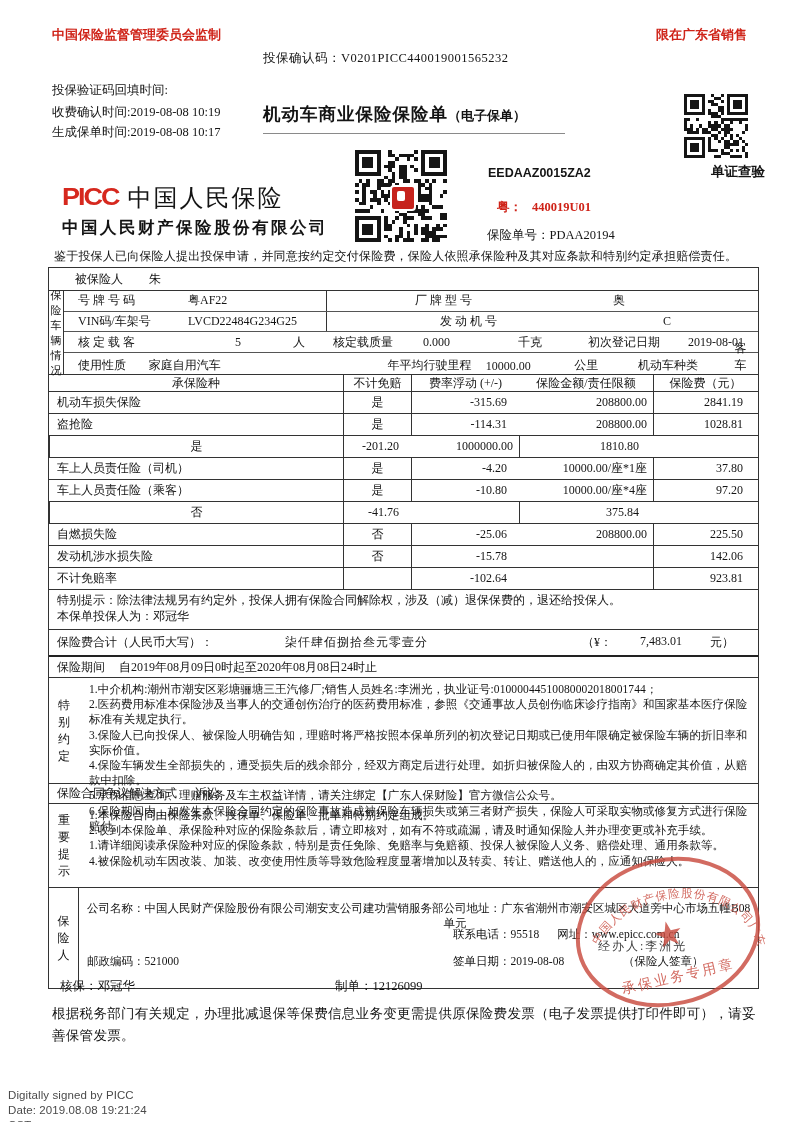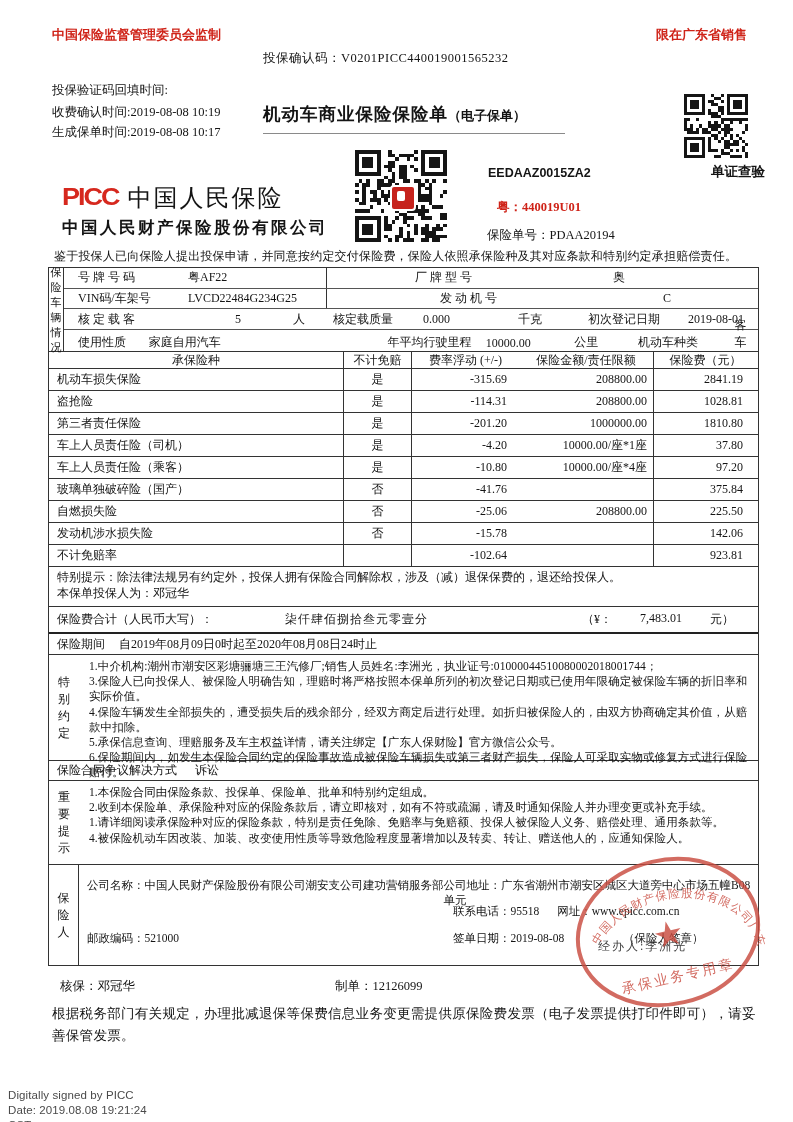--- a/index.html
+++ b/index.html
@@ -19,21 +19,21 @@
   .doc-title .t2{font-size:13px;font-weight:bold;margin-top:19px;}
   .qr{background:#fff;}
   .qr .qgrid{display:grid;width:100%;height:100%;}
   .qr-top{left:684px;top:94px;width:64px;height:64px;}
   .qr-center{left:355px;top:150px;width:92px;height:92px;}
   .qr-logo{position:absolute;left:35px;top:35px;width:22px;height:22px;background:#c6231d;border-radius:4px;border:2px solid #fff;}
   .qr-logo:after{content:"";position:absolute;left:5px;top:4px;width:8px;height:10px;background:#fff;border-radius:2px;}
   .check-label{left:711px;top:163px;font-size:13.5px;font-weight:bold;}
   .doc-code{left:488px;top:166px;font-size:12.5px;font-weight:bold;}
   .region-code{left:497px;top:199px;font-size:12.5px;font-weight:bold;}
-  .region-code .num{}
+  .region-code .num{margin-left:10px;}
   .policy-no{left:487px;top:227px;font-size:12.5px;}
   .brand{left:62px;top:184px;line-height:1;}
   .brand .row1{display:flex;align-items:center;gap:9px;}
   .brand .picc{font-family:"Liberation Sans","DejaVu Sans",sans-serif;font-weight:900;font-size:27px;color:#d6281e;letter-spacing:-2px;transform:scaleY(.92);}
   .brand .cn1{font-size:24px;font-weight:normal;letter-spacing:2px;}
   .brand .cn2{font-size:16.5px;font-weight:bold;letter-spacing:2.5px;margin-top:9px;font-family:Liberation Serif, serif;}
   .preamble{left:54px;top:248px;width:706px;font-size:12px;letter-spacing:.2px;}
 
   
   .ptable{left:48px;top:267px;width:711px;border:1.5px solid #333;box-sizing:border-box;font-size:12px;}
@@ -1208,20 +1208,24 @@
     <span>粤：</span><span class="num">440019U01</span>
   </div>
   <div class="abs policy-no">
     <span>保险单号：</span><span>PDAA20194</span>
   </div>
 
   <div class="abs preamble">鉴于投保人已向保险人提出投保申请，并同意按约定交付保险费，保险人依照承保险种及其对应条款和特别约定承担赔偿责任。</div>
 
   <div class="abs ptable">
 
+    <div class="sect insured-row">
+      <span>被保险人</span>
+      <span>朱</span>
+    </div>
 
     <div class="sect vehicle">
       <div class="vlabel">保 险
 车 辆
 情 况</div>
       <div class="vcontent">
         <div class="vrow">
           <div class="cellA">
             <span class="w110">号 牌 号 码</span>
             <span>粤AF22</span>
@@ -1280,42 +1284,40 @@
           <div class="ccell cprem">2841.19</div>
         </div>
         <div class="crow">
           <div class="ccell cname">盗抢险</div>
           <div class="ccell cded">是</div>
           <div class="ccell crate">-114.31</div>
           <div class="ccell camt">208800.00</div>
           <div class="ccell cprem">1028.81</div>
         </div>
         <div class="crow">
-          <div class="ccell cname">第三者责任保险</div>
           <div class="ccell cded">是</div>
           <div class="ccell crate">-201.20</div>
           <div class="ccell camt">1000000.00</div>
           <div class="ccell cprem">1810.80</div>
         </div>
         <div class="crow">
           <div class="ccell cname">车上人员责任险（司机）</div>
           <div class="ccell cded">是</div>
           <div class="ccell crate">-4.20</div>
           <div class="ccell camt">10000.00/座*1座</div>
           <div class="ccell cprem">37.80</div>
         </div>
         <div class="crow">
           <div class="ccell cname">车上人员责任险（乘客）</div>
           <div class="ccell cded">是</div>
           <div class="ccell crate">-10.80</div>
           <div class="ccell camt">10000.00/座*4座</div>
           <div class="ccell cprem">97.20</div>
         </div>
         <div class="crow">
-          <div class="ccell cname">玻璃单独破碎险（国产）</div>
           <div class="ccell cded">否</div>
           <div class="ccell crate">-41.76</div>
           <div class="ccell camt"></div>
           <div class="ccell cprem">375.84</div>
         </div>
         <div class="crow">
           <div class="ccell cname">自燃损失险</div>
           <div class="ccell cded">否</div>
           <div class="ccell crate">-25.06</div>
           <div class="ccell camt">208800.00</div>
@@ -1357,20 +1359,21 @@
       <span>自2019年08月09日0时起至2020年08月08日24时止</span>
     </div>
 
     <div class="sect vsect terms">
       <div class="slabel">特
 别
 约
 定</div>
       <div class="sbody">
           <div class="tline">1.中介机构:潮州市潮安区彩塘骊塘三王汽修厂;销售人员姓名:李洲光，执业证号:01000044510080002018001744；</div>
+          <div class="tline">2.医药费用标准本保险涉及当事人的交通创伤治疗的医药费用标准，参照《交通事故人员创伤临床诊疗指南》和国家基本医疗保险标准有关规定执行。</div>
           <div class="tline">3.保险人已向投保人、被保险人明确告知，理赔时将严格按照本保单所列的初次登记日期或已使用年限确定被保险车辆的折旧率和实际价值。</div>
           <div class="tline">4.保险车辆发生全部损失的，遭受损失后的残余部分，经双方商定后进行处理。如折归被保险人的，由双方协商确定其价值，从赔款中扣除。</div>
           <div class="tline">5.承保信息查询、理赔服务及车主权益详情，请关注绑定【广东人保财险】官方微信公众号。</div>
           <div class="tline">6.保险期间内，如发生本保险合同约定的保险事故造成被保险车辆损失或第三者财产损失，保险人可采取实物或修复方式进行保险赔付。</div>
         </div>
     </div>
 
     <div class="sect dispute-row">
       <span>保险合同争议解决方式</span>
       <span>诉讼</span>

